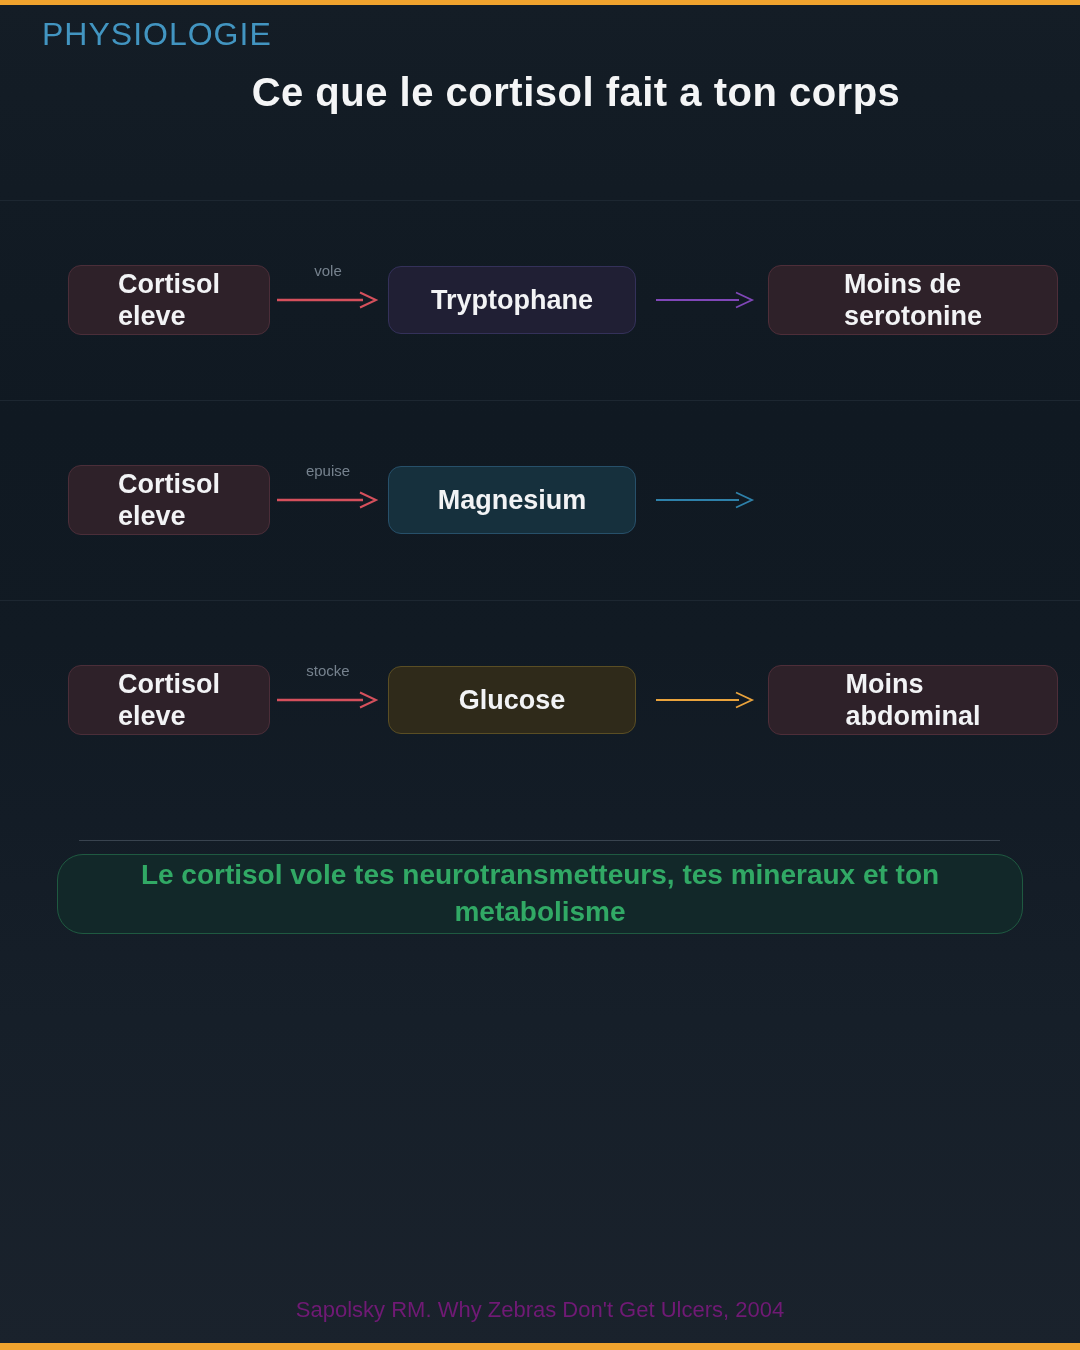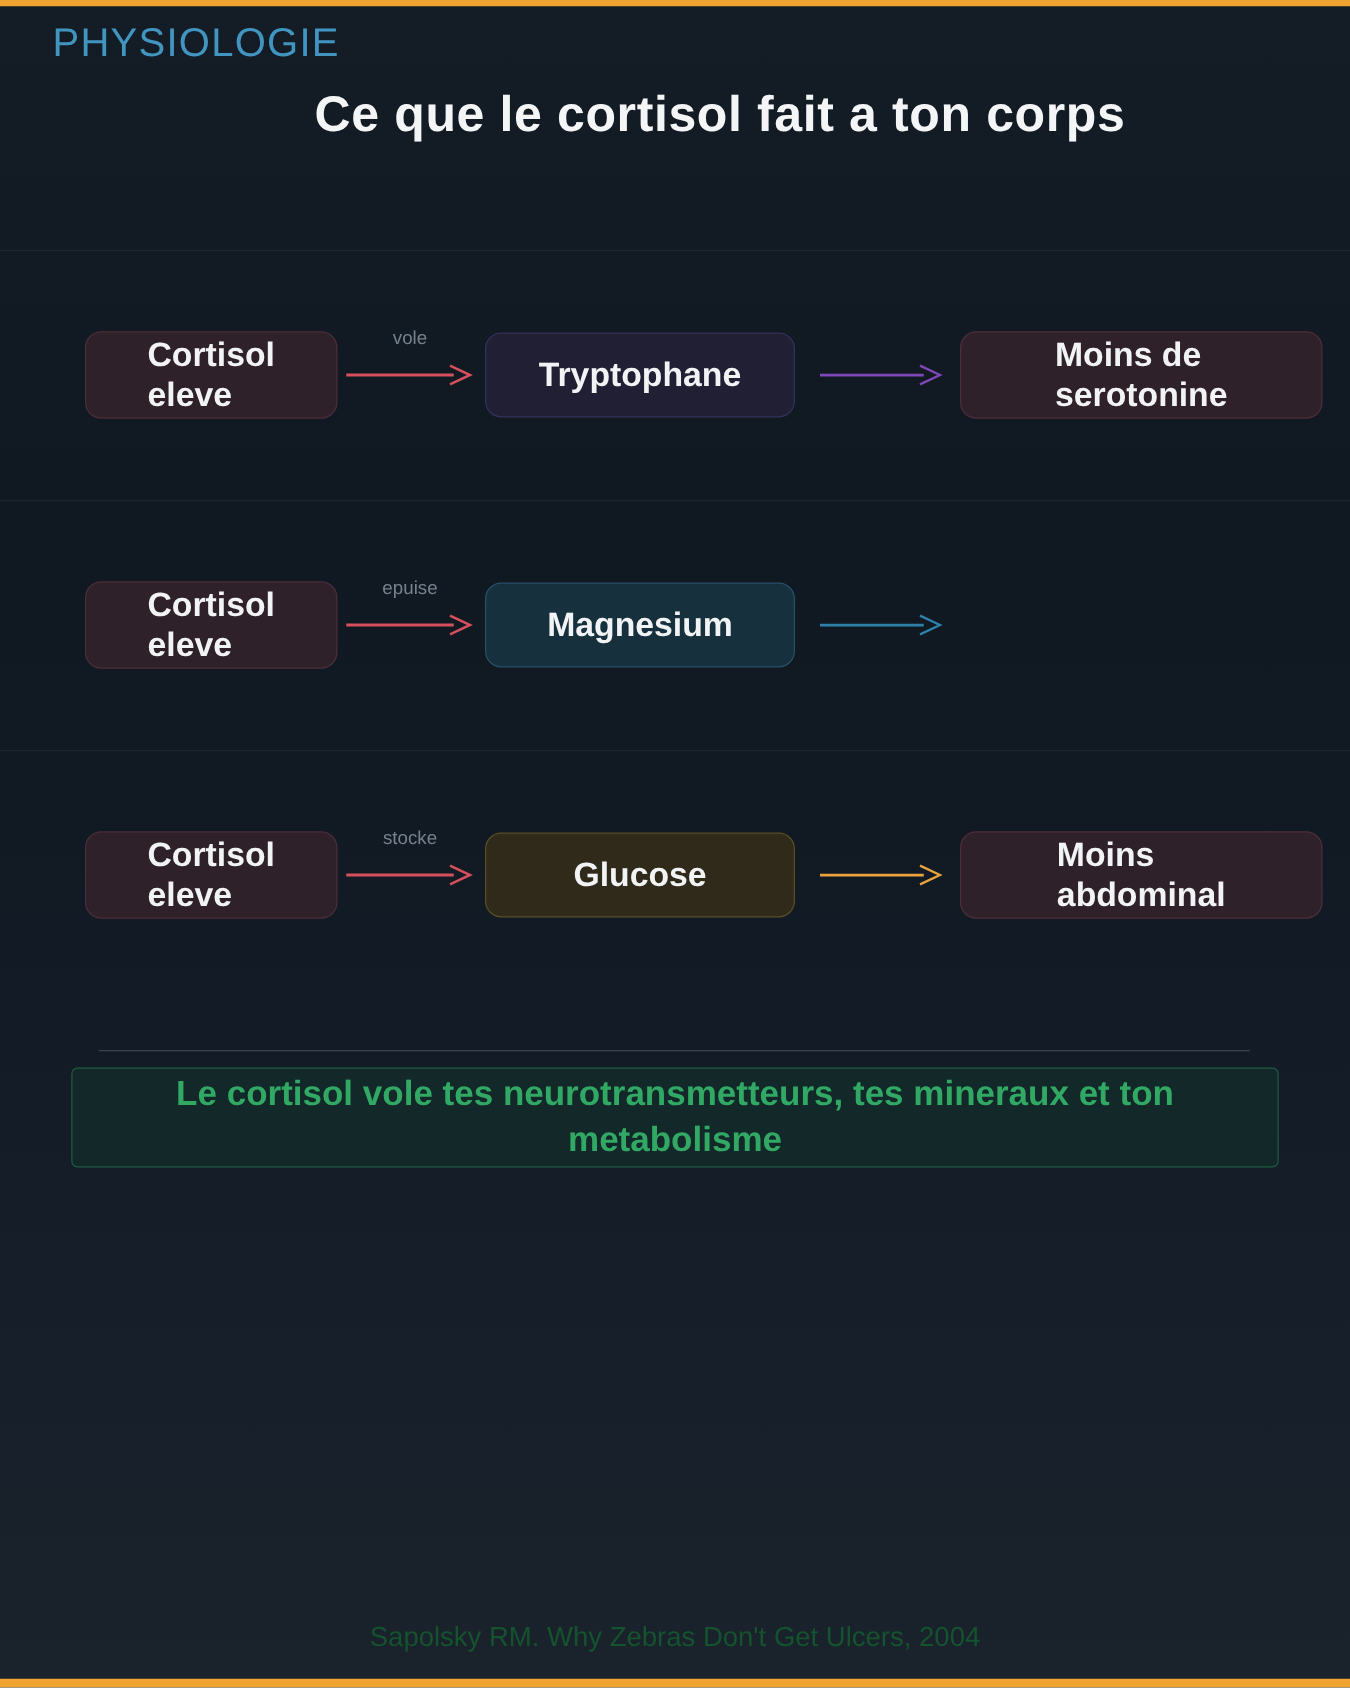--- a/index.html
+++ b/index.html
@@ -43,29 +43,29 @@
   .arrow{position:absolute;top:90px;height:20px;}
   .arrow svg{display:block;}
   .arrow-cause{left:248px;width:104px;color:var(--cause-arrow,#d5505c);}
   .arrow-effect{left:628px;width:100px;color:var(--arrow2-color,#888);}
   .arrow-label{
     position:absolute;left:240px;top:62px;width:120px;height:28px;
     text-align:center;font-size:15px;font-weight:400;color:#76828e;
   }
   .divider{position:absolute;left:79px;top:840px;width:921px;height:1px;background:#39434f;}
   .banner{
-    position:absolute;left:57px;top:854px;width:966px;height:80px;border-radius:5px;
+    position:absolute;left:57px;top:854px;width:966px;height:80px;border-radius:26px;
     box-sizing:border-box;background:var(--banner-bg,#122829);border:1px solid var(--banner-border,#1f5a41);
     display:flex;align-items:center;justify-content:center;
     color:var(--banner-text,#31a965);font-size:28px;font-weight:700;line-height:1.32;
     text-align:center;padding:0 70px;
   }
   .footer{
     position:absolute;left:0;top:1297px;width:100%;text-align:center;
-    font-size:22px;color:#14532d;font-weight:400;
+    font-size:22px;color:#701a75;font-weight:400;
   }
 </style>
 </head>
 <body style="--accent-bar: #f0a32e; --category-color: #4295c1; --cause-box-bg: #2e2129; --cause-box-border: #4b2e39; --effect-box-bg: #2e2129; --effect-box-border: #4e2e39; --cause-arrow: #d5505c; --banner-bg: #122829; --banner-border: #1f5a41; --banner-text: #31a965;">
 
 <div class="accent-bar top"></div>
 
 <div class="category">PHYSIOLOGIE</div>
 <div class="title">Ce que le cortisol fait a ton corps</div>
 

